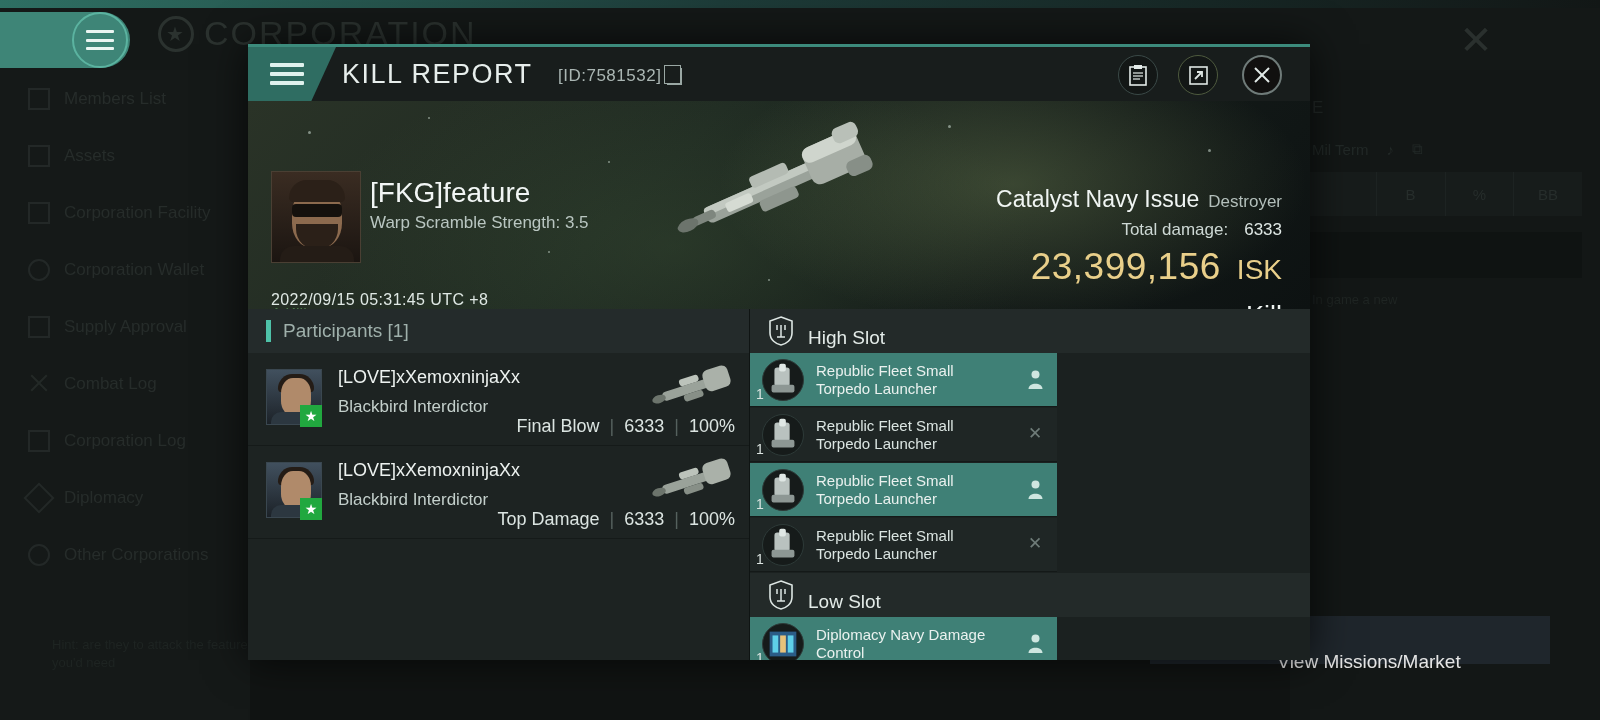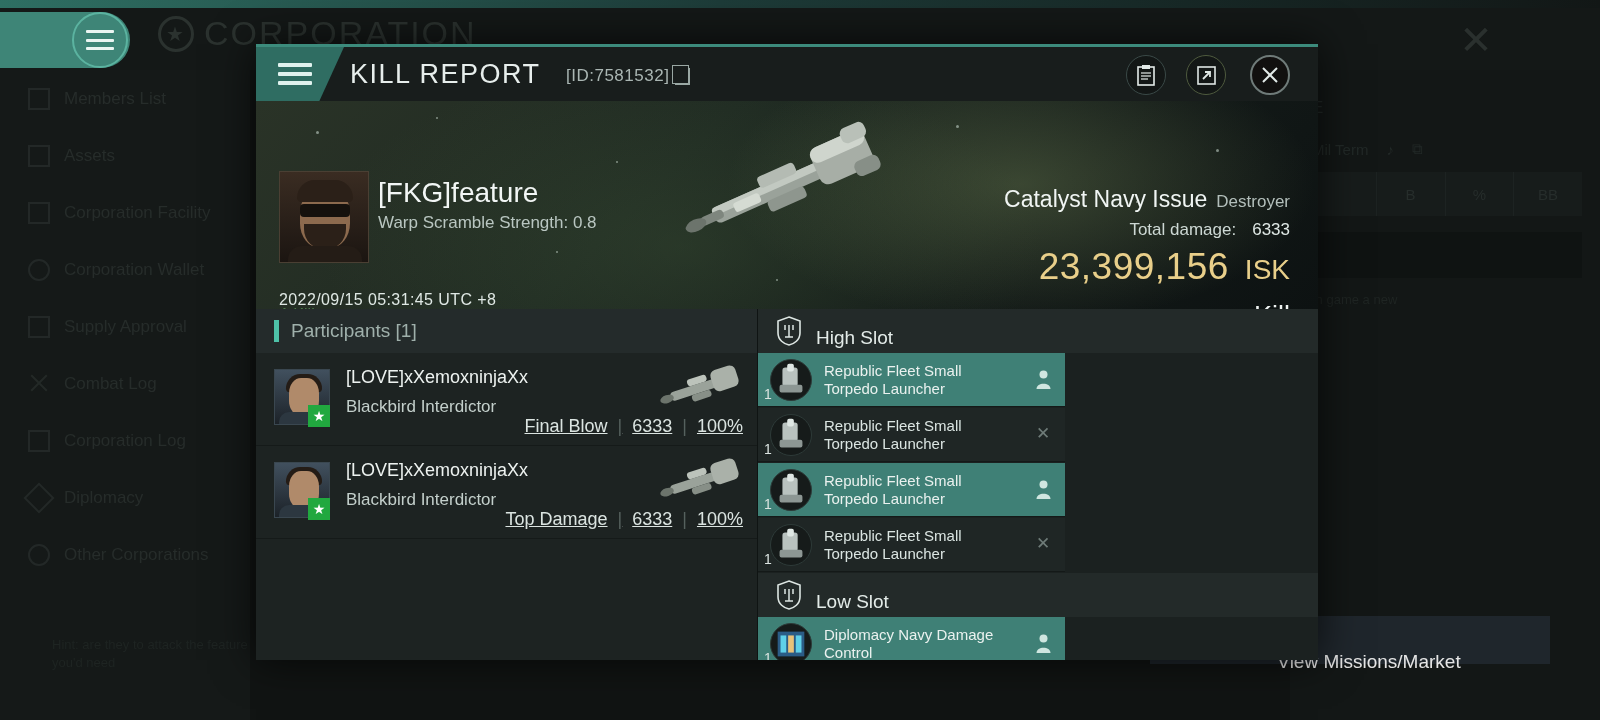--- a/index.html
+++ b/index.html
@@ -83,21 +83,21 @@
   #bg-right .r-dark{margin:16px 18px 0 18px;height:46px;background:#0f1312;}
   #bg-right .r-small{padding:14px 0 0 22px;color:#1f2523;font-size:13px;}
   #bg-market{
     position:absolute;left:1204px;top:645px;width:330px;height:34px;
     color:#e5e5e5;font-size:19px;display:flex;align-items:center;justify-content:center;
   }
   #bg-market-box{position:absolute;left:1150px;top:616px;width:400px;height:48px;background:#2a3340;opacity:.55;}
 
   
   #modal {
-    position:absolute; left:256px; top:44px; width:1062px; height:616px;
+    position:absolute; left:248px; top:44px; width:1062px; height:616px;
     background:#1b1f1e;
     border-top:3px solid #3c8b7c;
     box-shadow:0 0 40px rgba(0,0,0,.7);
     overflow:hidden;
   }
 
   
   #modal-header { position:relative; height:54px; background:#181d1c; }
   #modal-burger-tab {
     position:absolute; left:0; top:0; width:88px; height:54px;
@@ -187,21 +187,21 @@
   .p-av .f{position:absolute;left:14px;top:8px;width:30px;height:38px;background:#b08a6a;border-radius:40%;}
   .p-av .h{position:absolute;left:11px;top:4px;width:36px;height:18px;background:#241c16;border-radius:16px 16px 4px 4px;}
   .p-av .b{position:absolute;left:4px;top:42px;width:48px;height:16px;background:#2c3740;border-radius:10px 10px 0 0;}
   .p-badge {
     position:absolute; left:52px; top:52px; width:22px; height:22px;
     background:#22a martial; background:#21a83f; display:flex;align-items:center;justify-content:center;
     color:#fff; font-size:14px; line-height:14px;
   }
   .p-name { position:absolute; left:90px; top:14px; font-size:18px; color:#edf2f0; }
   .p-ship { position:absolute; left:90px; top:44px; font-size:17px; color:#c3cfcb; }
-  .p-stats{ position:absolute; right:14px; bottom:8px; font-size:18px; color:#dbe4e1; display:flex; align-items:flex-end; gap:10px;text-decoration:underline;}
+  .p-stats{ position:absolute; right:14px; bottom:8px; font-size:18px; color:#dbe4e1; display:flex; align-items:flex-end; gap:10px;}
   .p-stats .sep{color:#55615e;}
   .p-shipimg{ position:absolute; right:8px; top:8px; width:96px; height:52px; }
 
   
   #col-right { flex:1; background:#1b2120; }
   .slot-head {
     height:44px; display:flex; align-items:center; gap:14px; padding-left:18px;
     background:#232a29;
   }
   .slot-head .shield{width:26px;height:30px;position:relative;}
@@ -367,21 +367,21 @@
 
     <div id="avatar">
       <div class="face"></div>
         <div class="hair"></div>
       <div class="glasses"></div>
         <div class="beard"></div>
         <div class="body"></div>
     </div>
 
     <div id="victim-name">[FKG]feature</div>
-    <div id="victim-sub">Warp Scramble Strength: 0.8</div>
+    <div id="victim-sub">Warp Scramble Strength: 3.5</div>
     <div id="kill-count">1 Kill</div>
     <div id="kill-time">2022/09/15 05:31:45 UTC +8</div>
 
     <svg id="ship-render" viewBox="0 0 250 130">
       <g transform="rotate(-24 125 65)">
         <rect x="38" y="58" width="150" height="17" rx="6" fill="#9aa29a"></rect>
         <rect x="38" y="58" width="150" height="8" rx="4" fill="#c2c9c1"></rect>
         <rect x="150" y="44" width="58" height="40" rx="9" fill="#a7aea6"></rect>
         <rect x="150" y="44" width="58" height="16" rx="8" fill="#cfd5cd"></rect>
         <rect x="186" y="38" width="26" height="16" rx="6" fill="#b9c0b8"></rect>

